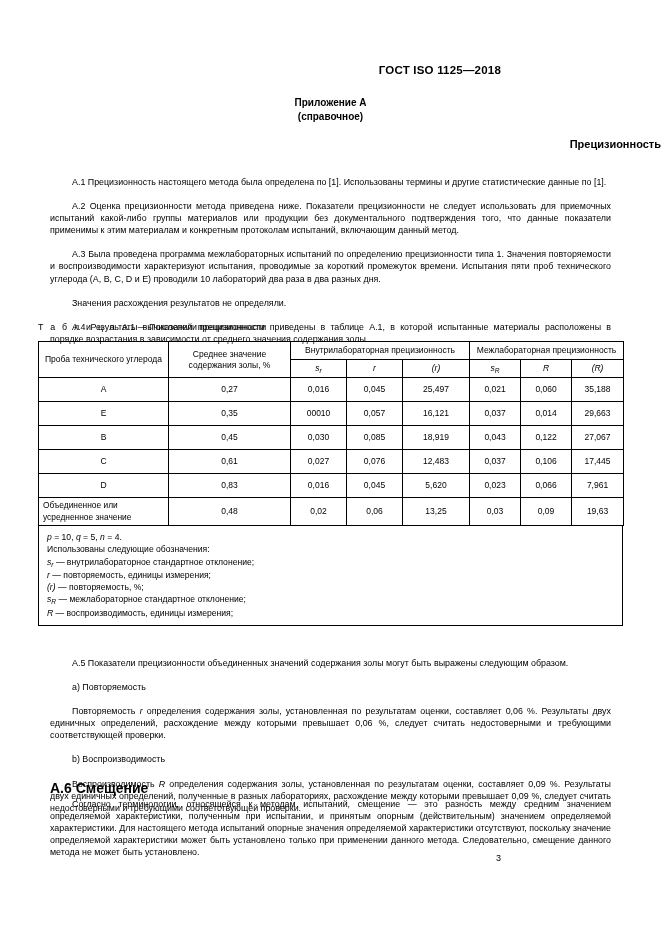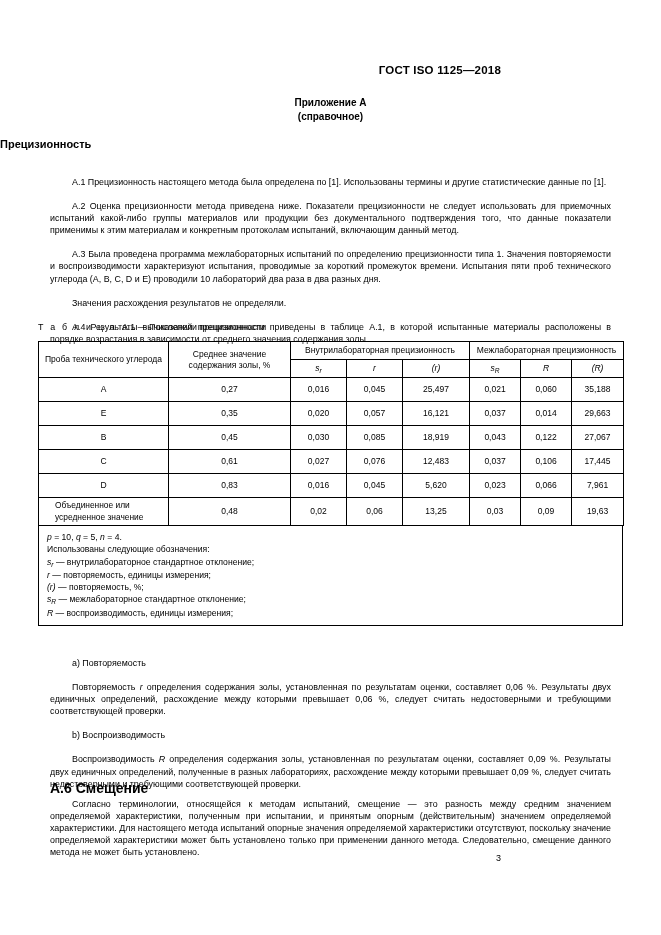--- a/index.html
+++ b/index.html
@@ -43,21 +43,21 @@
     font-weight: bold;
     line-height: 13.5px;
   }
   .annex-title .l2 { font-weight: bold; }
 
   .section-title {
     position: absolute;
     top: 130px;
     left: 0;
     width: 661px;
-    text-align: left;
+    text-align: right;
     font-size: 11px;
     font-weight: bold;
   }
 
   
   .body-block {
     position: absolute;
     left: 38px;
     width: 585px;
     font-size: 8.9px;
@@ -115,21 +115,21 @@
   }
   table.prec tbody td {
     height: 19px;
     line-height: 11px;
   }
   .rowlabel {
     text-align: center;
   }
   .rowlabel.multi {
     text-align: left;
-    padding-left: 16px;
+    padding-left: 4px;
     padding-right: 4px;
     line-height: 11.5px;
     font-size: 8.4px;
   }
   .thick-top { border-top: 1.7px solid #000 !important; }
   .tbl-outer-top { border-top: 1.7px solid #000 !important; }
   .tbl-outer-left { border-left: 1.2px solid #000 !important; }
   .tbl-outer-right { border-right: 1.2px solid #000 !important; }
 
   
@@ -216,21 +216,21 @@
             <td class="thick-top">0,016</td>
             <td class="thick-top">0,045</td>
             <td class="thick-top">25,497</td>
             <td class="thick-top">0,021</td>
             <td class="thick-top">0,060</td>
             <td class="tbl-outer-right thick-top">35,188</td>
           </tr>
           <tr>
             <td class="rowlabel tbl-outer-left">E</td>
             <td>0,35</td>
-            <td>0,020</td>
+            <td>00010</td>
             <td>0,057</td>
             <td>16,121</td>
             <td>0,037</td>
             <td>0,014</td>
             <td class="tbl-outer-right">29,663</td>
           </tr>
           <tr>
             <td class="rowlabel tbl-outer-left">B</td>
             <td>0,45</td>
             <td>0,030</td>
@@ -278,20 +278,21 @@
       <div>Использованы следующие обозначения:</div>
       <div><i>s</i><sub><i>r</i></sub><span> — внутрилабораторное стандартное отклонение;</span></div>
       <div><i>r</i><span> — повторяемость, единицы измерения;</span></div>
       <div><i>(r)</i><span> — повторяемость, %;</span></div>
       <div><i>s</i><sub><i>R</i></sub><span> — межлабораторное стандартное отклонение;</span></div>
       <div><i>R</i><span> — воспроизводимость, единицы измерения;</span></div>
     </div>
   </div>
 
   <div class="body-block" id="block-a5">
+    <p>А.5 Показатели прецизионности объединенных значений содержания золы могут быть выражены следующим образом.</p>
     <p class="sub">а) Повторяемость</p>
     <p><span>Повторяемость </span><i>r</i><span> определения содержания золы, установленная по результатам оценки, составляет 0,06 %. Результаты двух единичных определений, расхождение между которыми превышает 0,06 %, следует считать недостоверными и требующими соответствующей проверки.</span></p>
     <p class="sub">b) Воспроизводимость</p>
     <p><span>Воспроизводимость </span><i>R</i><span> определения содержания золы, установленная по результатам оценки, составляет 0,09 %. Результаты двух единичных определений, полученные в разных лабораториях, расхождение между которыми превышает 0,09 %, следует считать недостоверными и требующими соответствующей проверки.</span></p>
   </div>
 
   <div class="body-block" id="block-a6-head">
     <p class="noindent">А.6 Смещение</p>
   </div>
 

